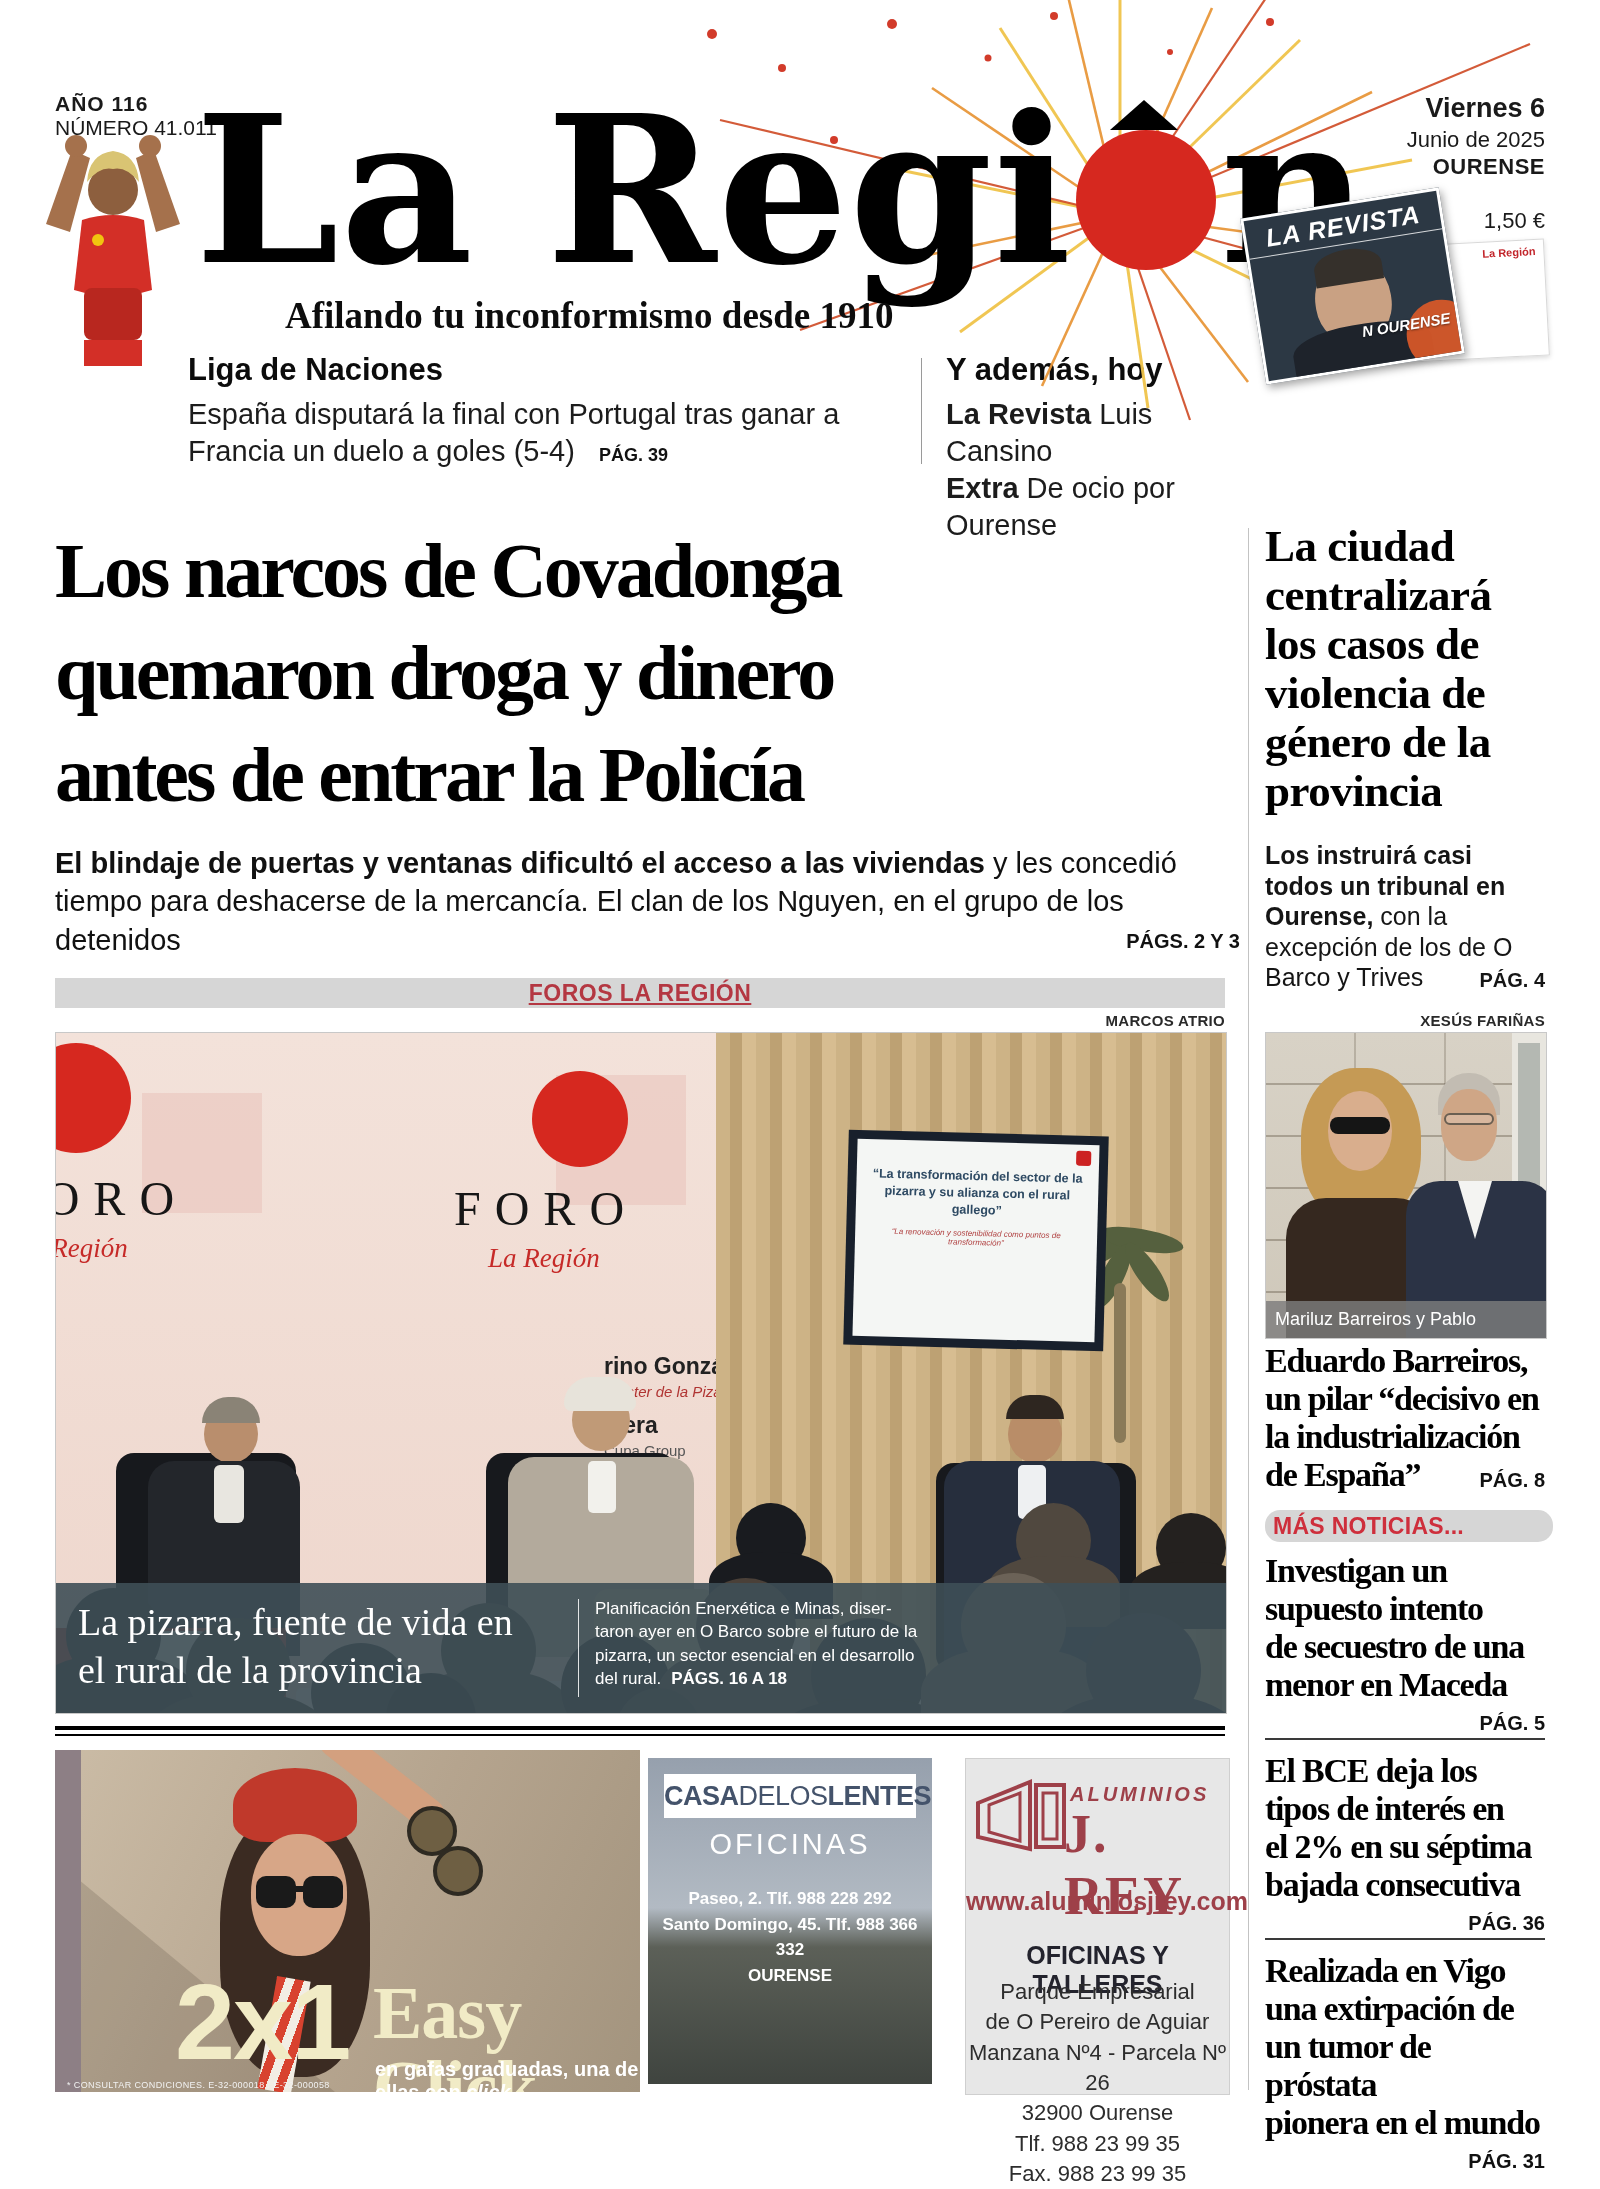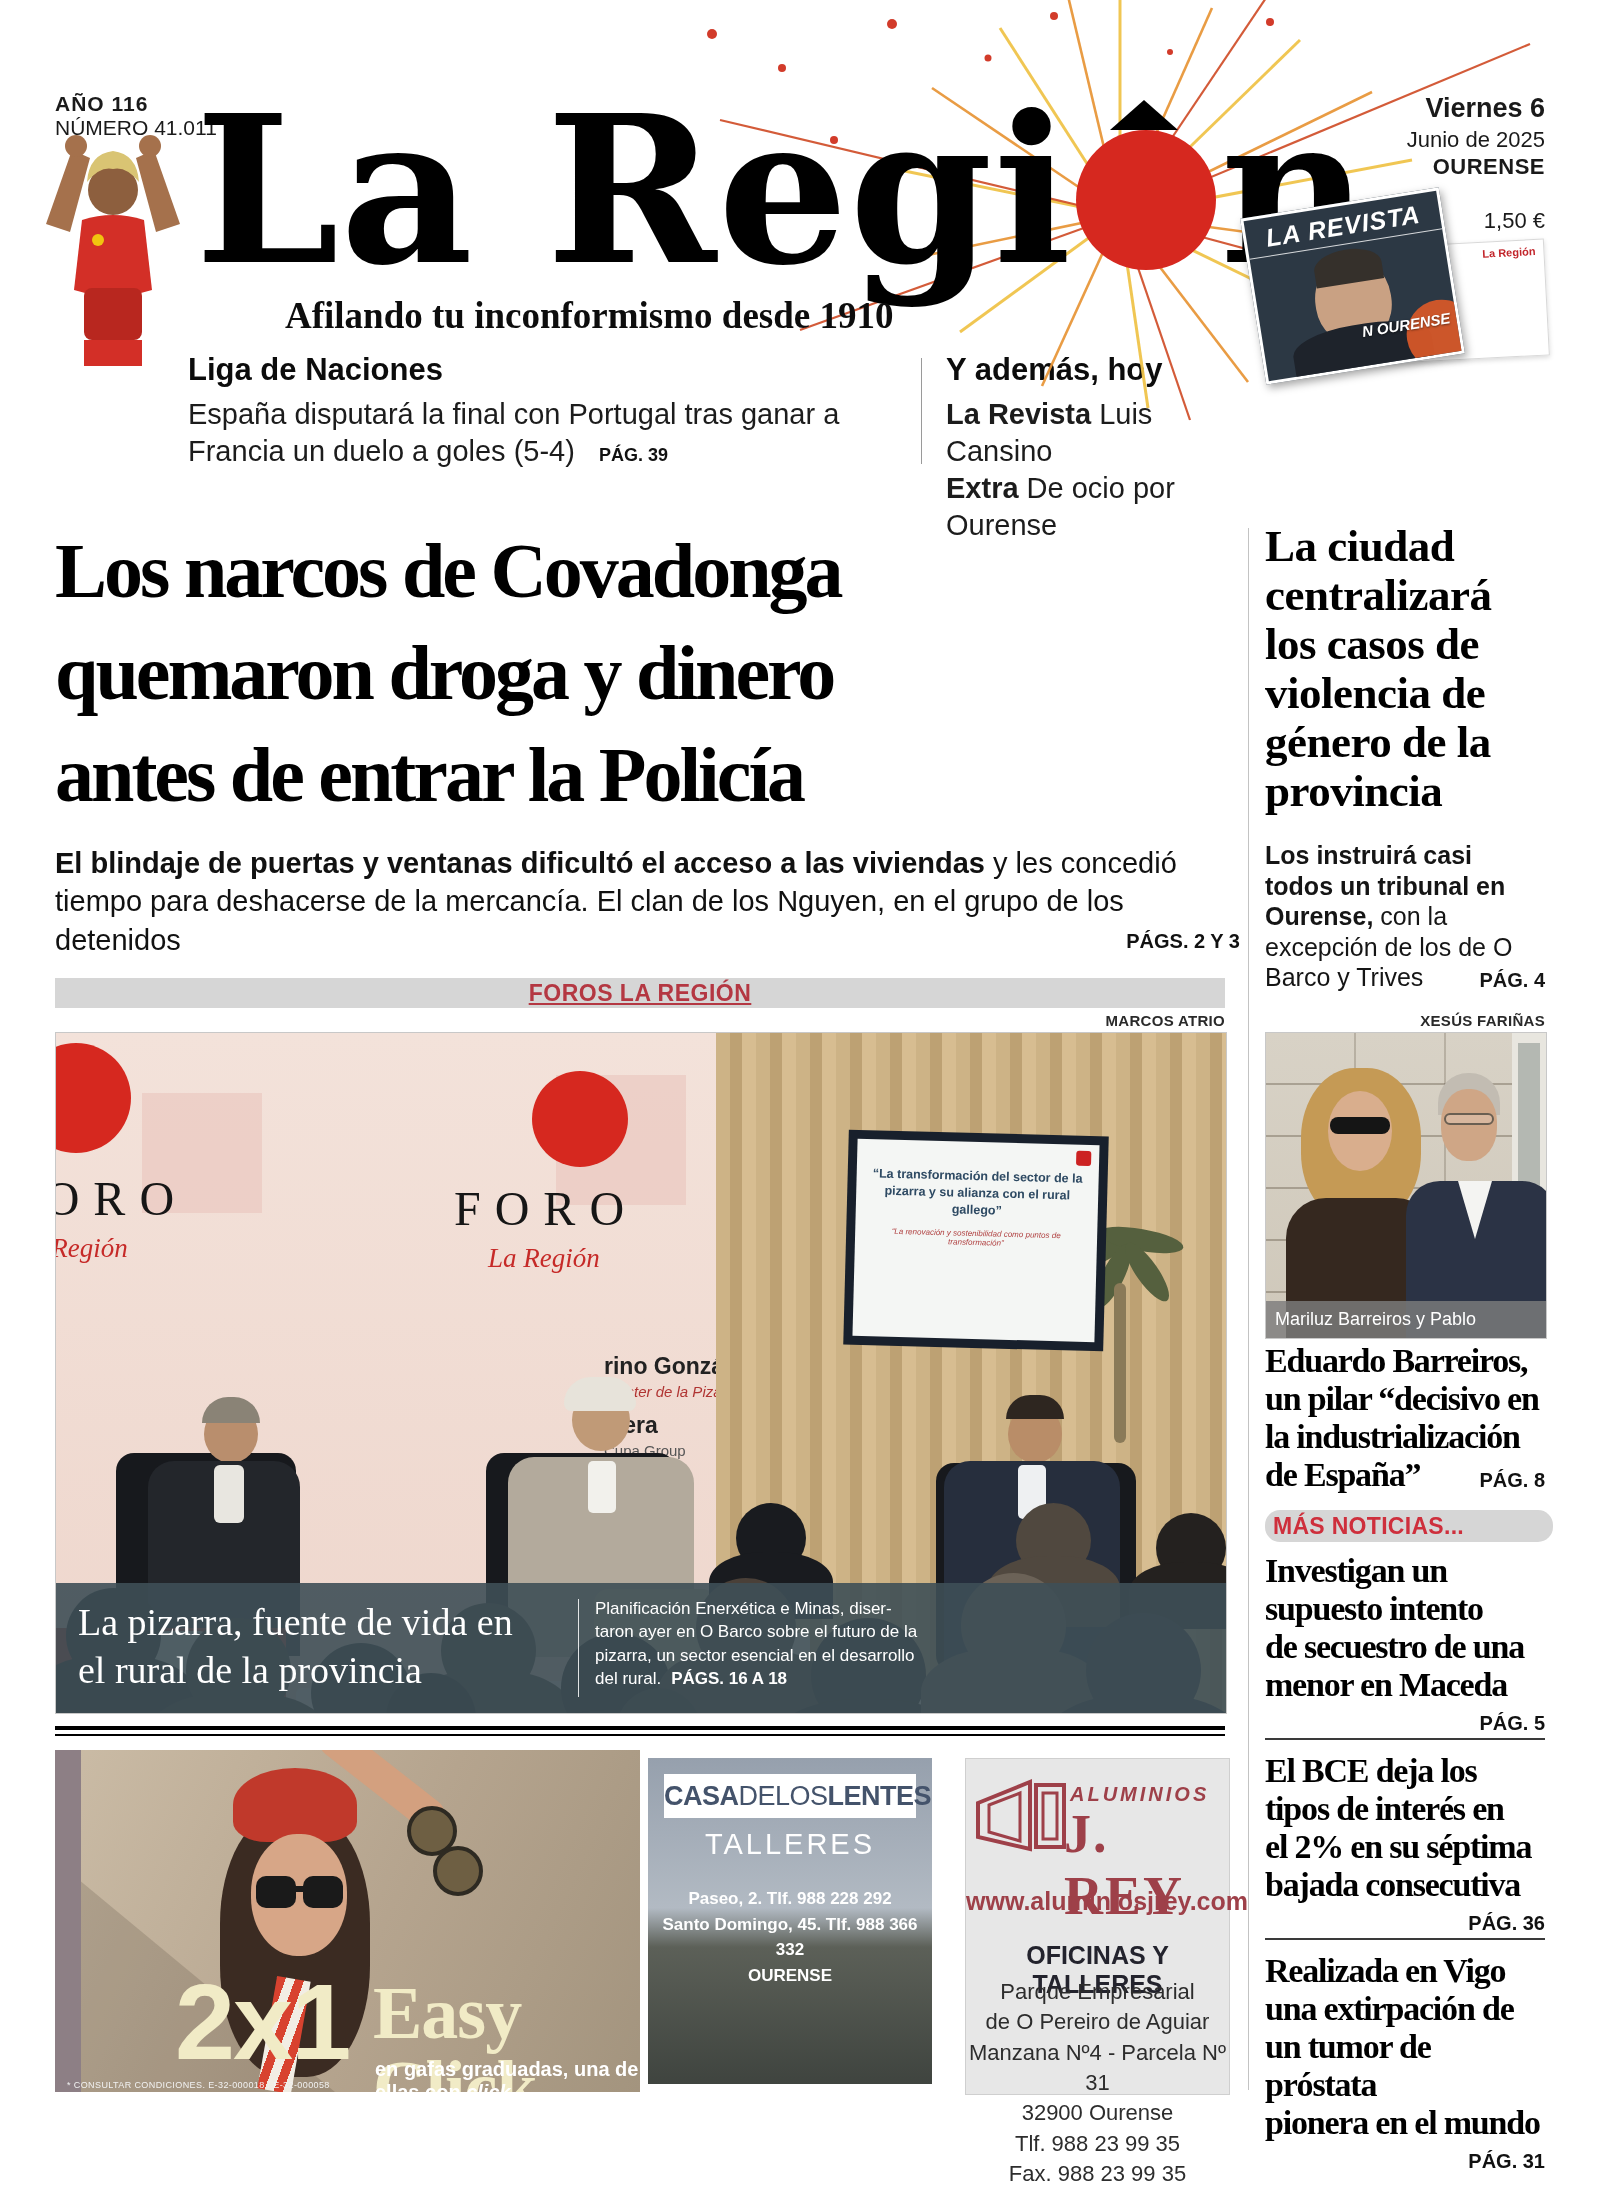--- a/index.html
+++ b/index.html
@@ -467,21 +467,21 @@
         <div style="position:absolute;left:212px;top:228px;width:34px;height:114px;background:repeating-linear-gradient(100deg,#d8422f 0 9px,#f2ede4 9px 18px);transform:rotate(10deg);"></div>
       </div>
       <div class="promo-big">2x1</div>
       <div class="promo-name">Easy Click</div>
       <div class="promo-sub"><span>en gafas graduadas, una de ellas con </span><i>click</i></div>
       <div class="legal">* CONSULTAR CONDICIONES. E-32-000018 / E-32-000058</div>
     </div>
     <div class="casa">
       <div class="casa-in">
         <div class="casa-brandbox"><span class="bb">CASA</span><span>DELOS</span><span class="bb">LENTES</span></div>
-        <div class="casa-sub">TALLERES</div>
+        <div class="casa-sub">OFICINAS</div>
         <div class="casa-addr">
           <div>Paseo, 2. Tlf. 988 228 292</div>
           <div>Santo Domingo, 45. Tlf. 988 366 332</div>
           <div>OURENSE</div>
         </div>
       </div>
     </div>
   </div>
 
   <div class="abs ad-jrey" style="left:965px;top:1758px;width:265px;height:337px;">
@@ -491,20 +491,20 @@
       <rect x="62" y="8" width="28" height="62" fill="none" stroke="#9e4049" stroke-width="4"></rect>
       <rect x="69" y="16" width="14" height="46" fill="none" stroke="#9e4049" stroke-width="3"></rect>
     </svg>
     <div class="jr-kicker">ALUMINIOS</div>
     <div class="jr-brand">J. REY</div>
     <div class="jr-web">www.aluminiosjrey.com</div>
     <div class="jr-title">OFICINAS Y TALLERES</div>
     <div class="jr-lines">
       <div>Parque Empresarial</div>
       <div>de O Pereiro de Aguiar</div>
-      <div>Manzana Nº4 - Parcela Nº 31</div>
+      <div>Manzana Nº4 - Parcela Nº 26</div>
       <div>32900 Ourense</div>
       <div>Tlf. 988 23 99 35</div>
       <div>Fax. 988 23 99 35</div>
     </div>
   </div>
 
 </div>
 
 </body></html>

